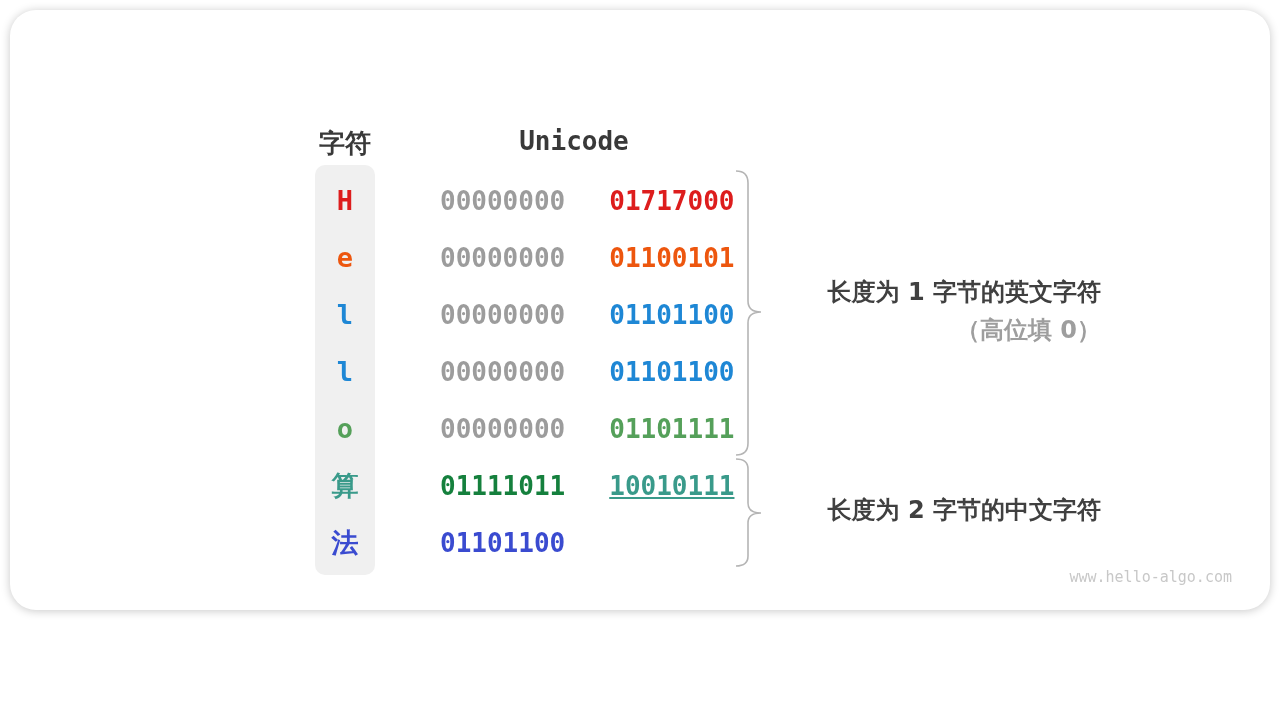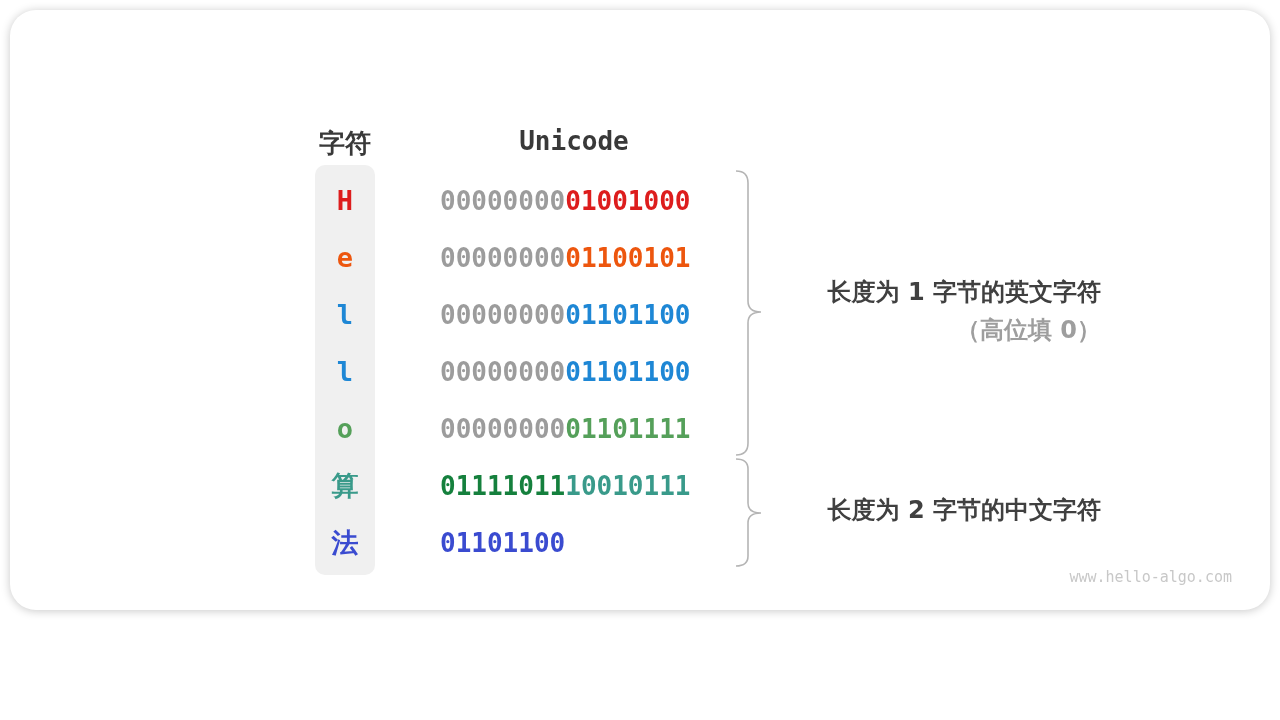--- a/index.html
+++ b/index.html
@@ -50,20 +50,21 @@
     height: 410px;
     display: flex; flex-direction: column;
     padding-top: 7px;
   }
   .binary-cell {
     height: 57px;
     display: flex; align-items: center;
     font-family: "DejaVu Sans Mono", "Liberation Mono", monospace;
     font-size: 26px; font-weight: bold;
     white-space: pre;
+    gap: 44px;
   }
   .binary-cell .prefix { color: #9c9c9c; }
 
   .brace {
     position: absolute;
     stroke: #b5b5b5; stroke-width: 1.6; fill: none;
   }
   .brace-1 { left: 715px; top: 155px; }
   .brace-2 { left: 715px; top: 443px; }
 
@@ -97,26 +98,26 @@
       <div class="char-cell" style="color: rgb(221, 29, 29);">H</div>
       <div class="char-cell" style="color: rgb(237, 86, 14);">e</div>
       <div class="char-cell" style="color: rgb(30, 135, 213);">l</div>
       <div class="char-cell" style="color: rgb(30, 135, 213);">l</div>
       <div class="char-cell" style="color: rgb(85, 160, 90);">o</div>
       <div class="char-cell" style="color: rgb(57, 154, 138);">算</div>
       <div class="char-cell" style="color: rgb(58, 75, 208);">法</div>
     </div>
 
   <div class="binary-column" id="binary-column">
-      <div class="binary-cell"><span class="prefix">00000000</span> <span style="color: rgb(221, 29, 29);">01001000</span></div>
+      <div class="binary-cell"><span class="prefix">00000000</span> <span style="color: rgb(221, 29, 29);">01717000</span></div>
       <div class="binary-cell"><span class="prefix">00000000</span> <span style="color: rgb(237, 86, 14);">01100101</span></div>
       <div class="binary-cell"><span class="prefix">00000000</span> <span style="color: rgb(30, 135, 213);">01101100</span></div>
       <div class="binary-cell"><span class="prefix">00000000</span> <span style="color: rgb(30, 135, 213);">01101100</span></div>
       <div class="binary-cell"><span class="prefix">00000000</span> <span style="color: rgb(85, 160, 90);">01101111</span></div>
-      <div class="binary-cell"><span style="color: #15803d;">01111011</span> <span style="color: rgb(57, 154, 138);">10010111</span></div>
+      <div class="binary-cell"><span style="color: #15803d;">01111011</span> <span style="color: rgb(57, 154, 138); text-decoration: underline;">10010111</span></div>
       <div class="binary-cell"><span style="color: rgb(58, 75, 208);">01101100</span> </div>
     </div>
 
   <svg class="brace brace-1" width="45" height="296" viewBox="0 0 45 296">
     <path d="M 11 6 Q 23 6 23 18 L 23 136 Q 23 147 36 147 Q 23 147 23 158 L 23 278 Q 23 290 11 290"></path>
   </svg>
 
   <svg class="brace brace-2" width="45" height="120" viewBox="0 0 45 120">
     <path d="M 11 6 Q 23 6 23 16 L 23 50 Q 23 60 36 60 Q 23 60 23 70 L 23 103 Q 23 113 11 113"></path>
   </svg>

